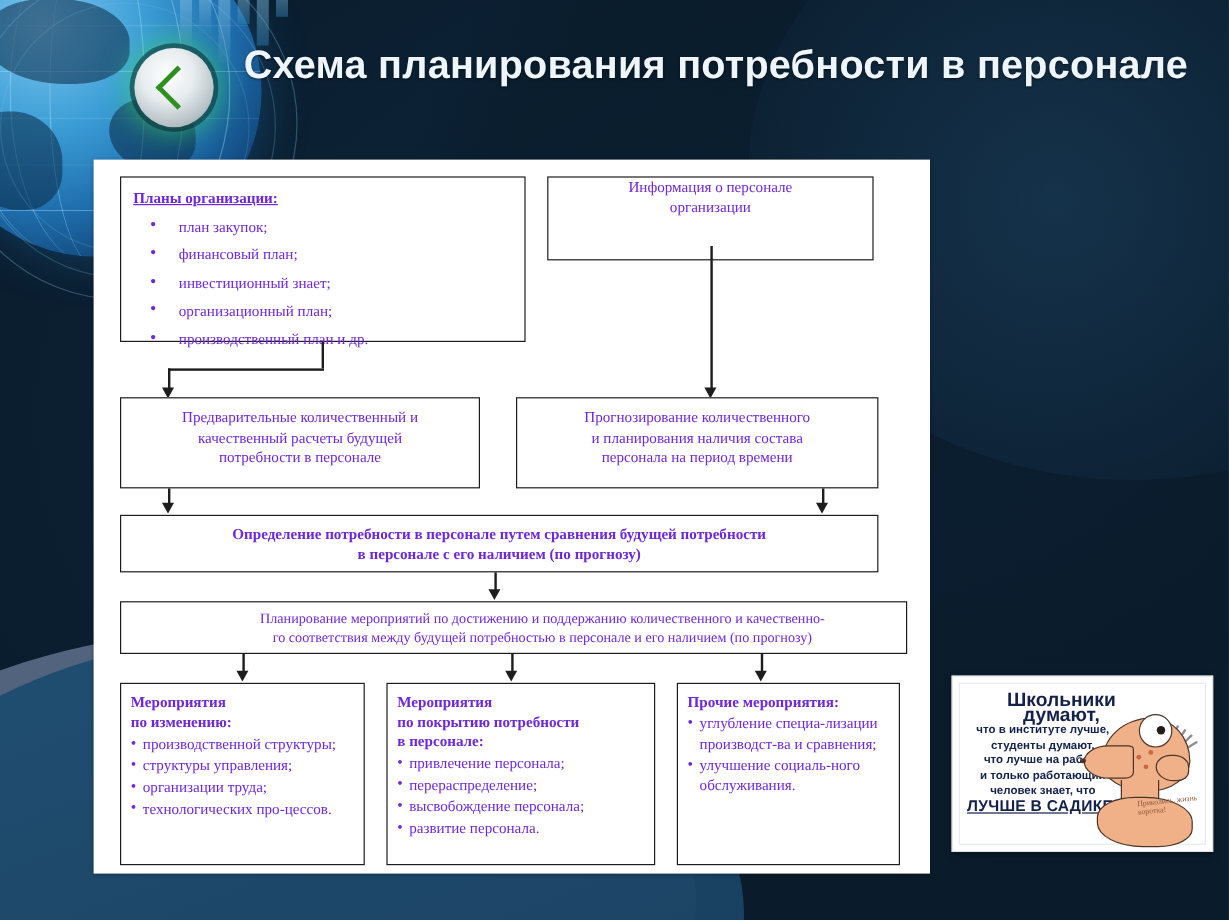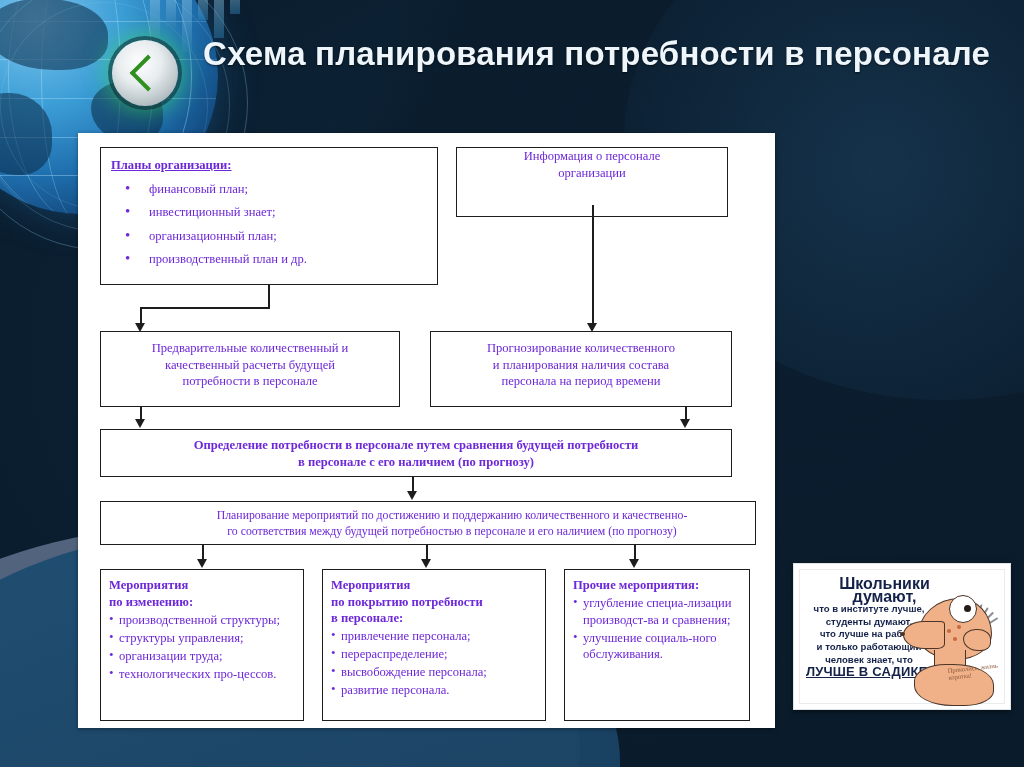--- a/index.html
+++ b/index.html
@@ -221,20 +221,21 @@
     <span class="chev"></span>
   </div>
 
   <div class="title">Схема планирования потребности в персонале</div>
 
   <div class="panel">
 
     <div class="box t13" style="left:22px;top:14px;width:338px;height:138px;padding:9px 6px 0 10px;">
       <div class="hd uline">Планы организации:</div>
       <ul class="bul-far">
+        <li>план закупок;</li>
         <li>финансовый план;</li>
         <li>инвестиционный знает;</li>
         <li>организационный план;</li>
         <li>производственный план и др.</li>
       </ul>
     </div>
 
     <div class="box t13 center" style="left:378px;top:14px;width:272px;height:70px;">
       <div>Информация о персонале</div>
       <div>организации</div>

